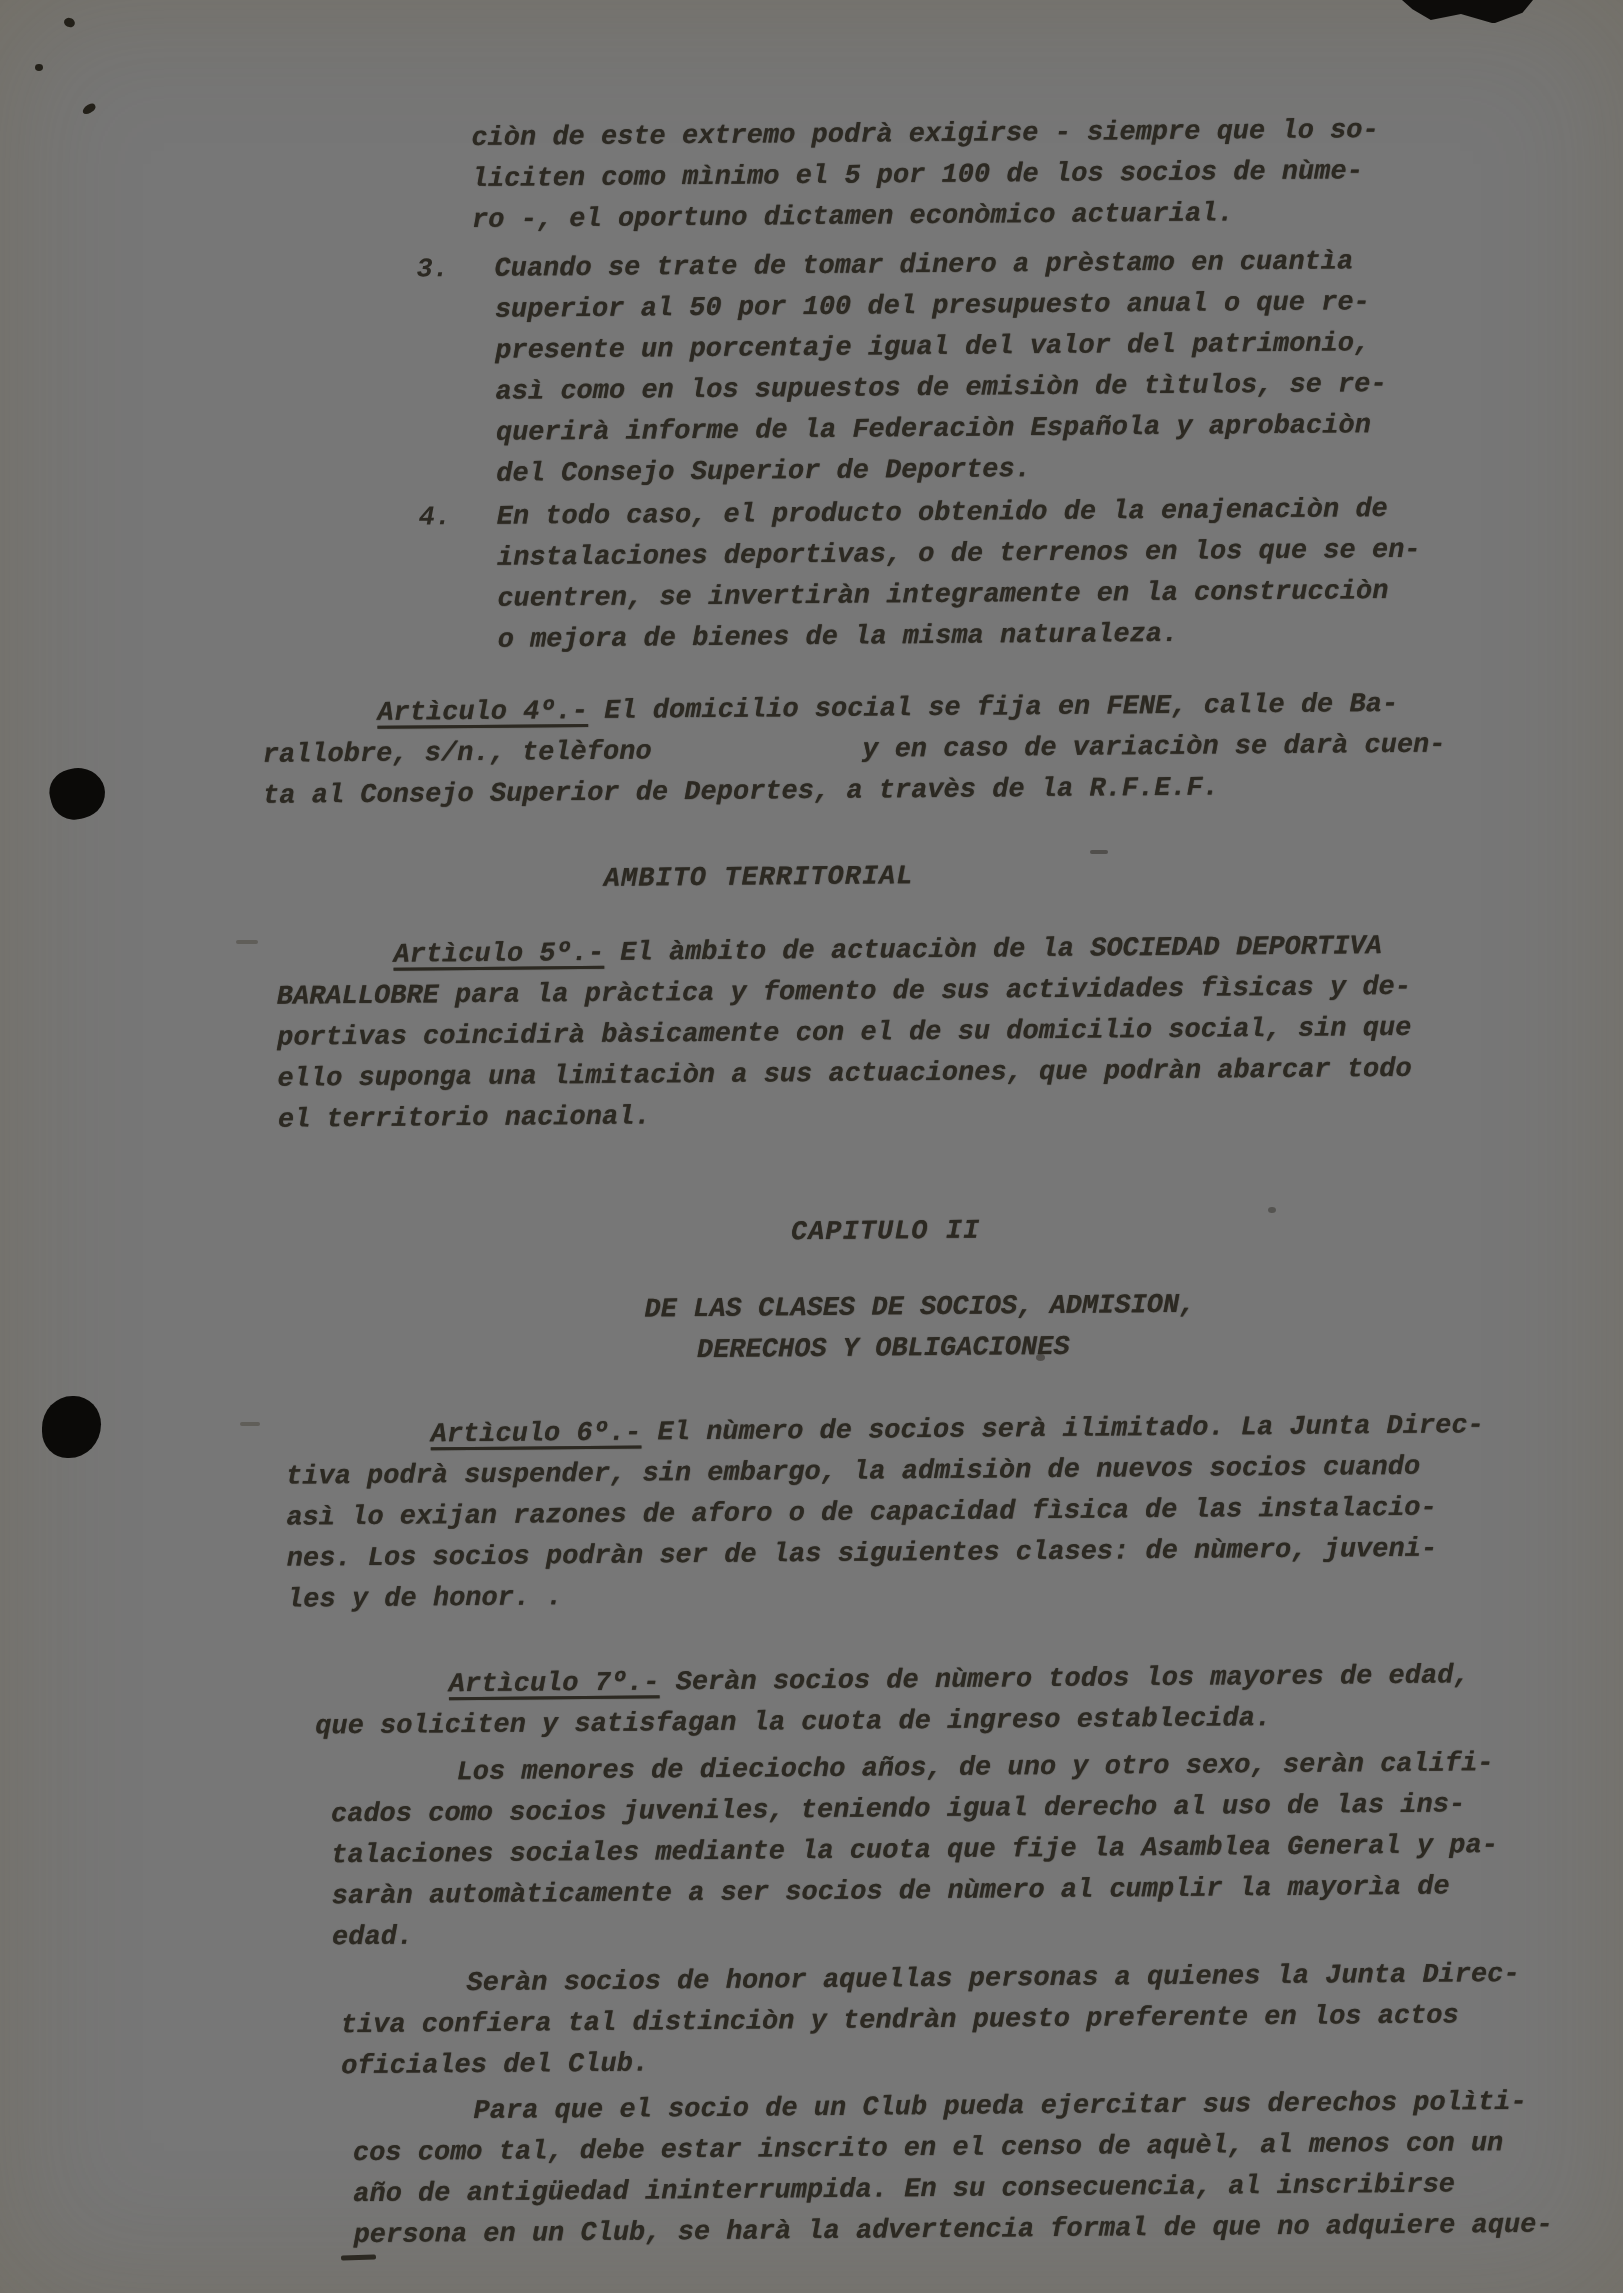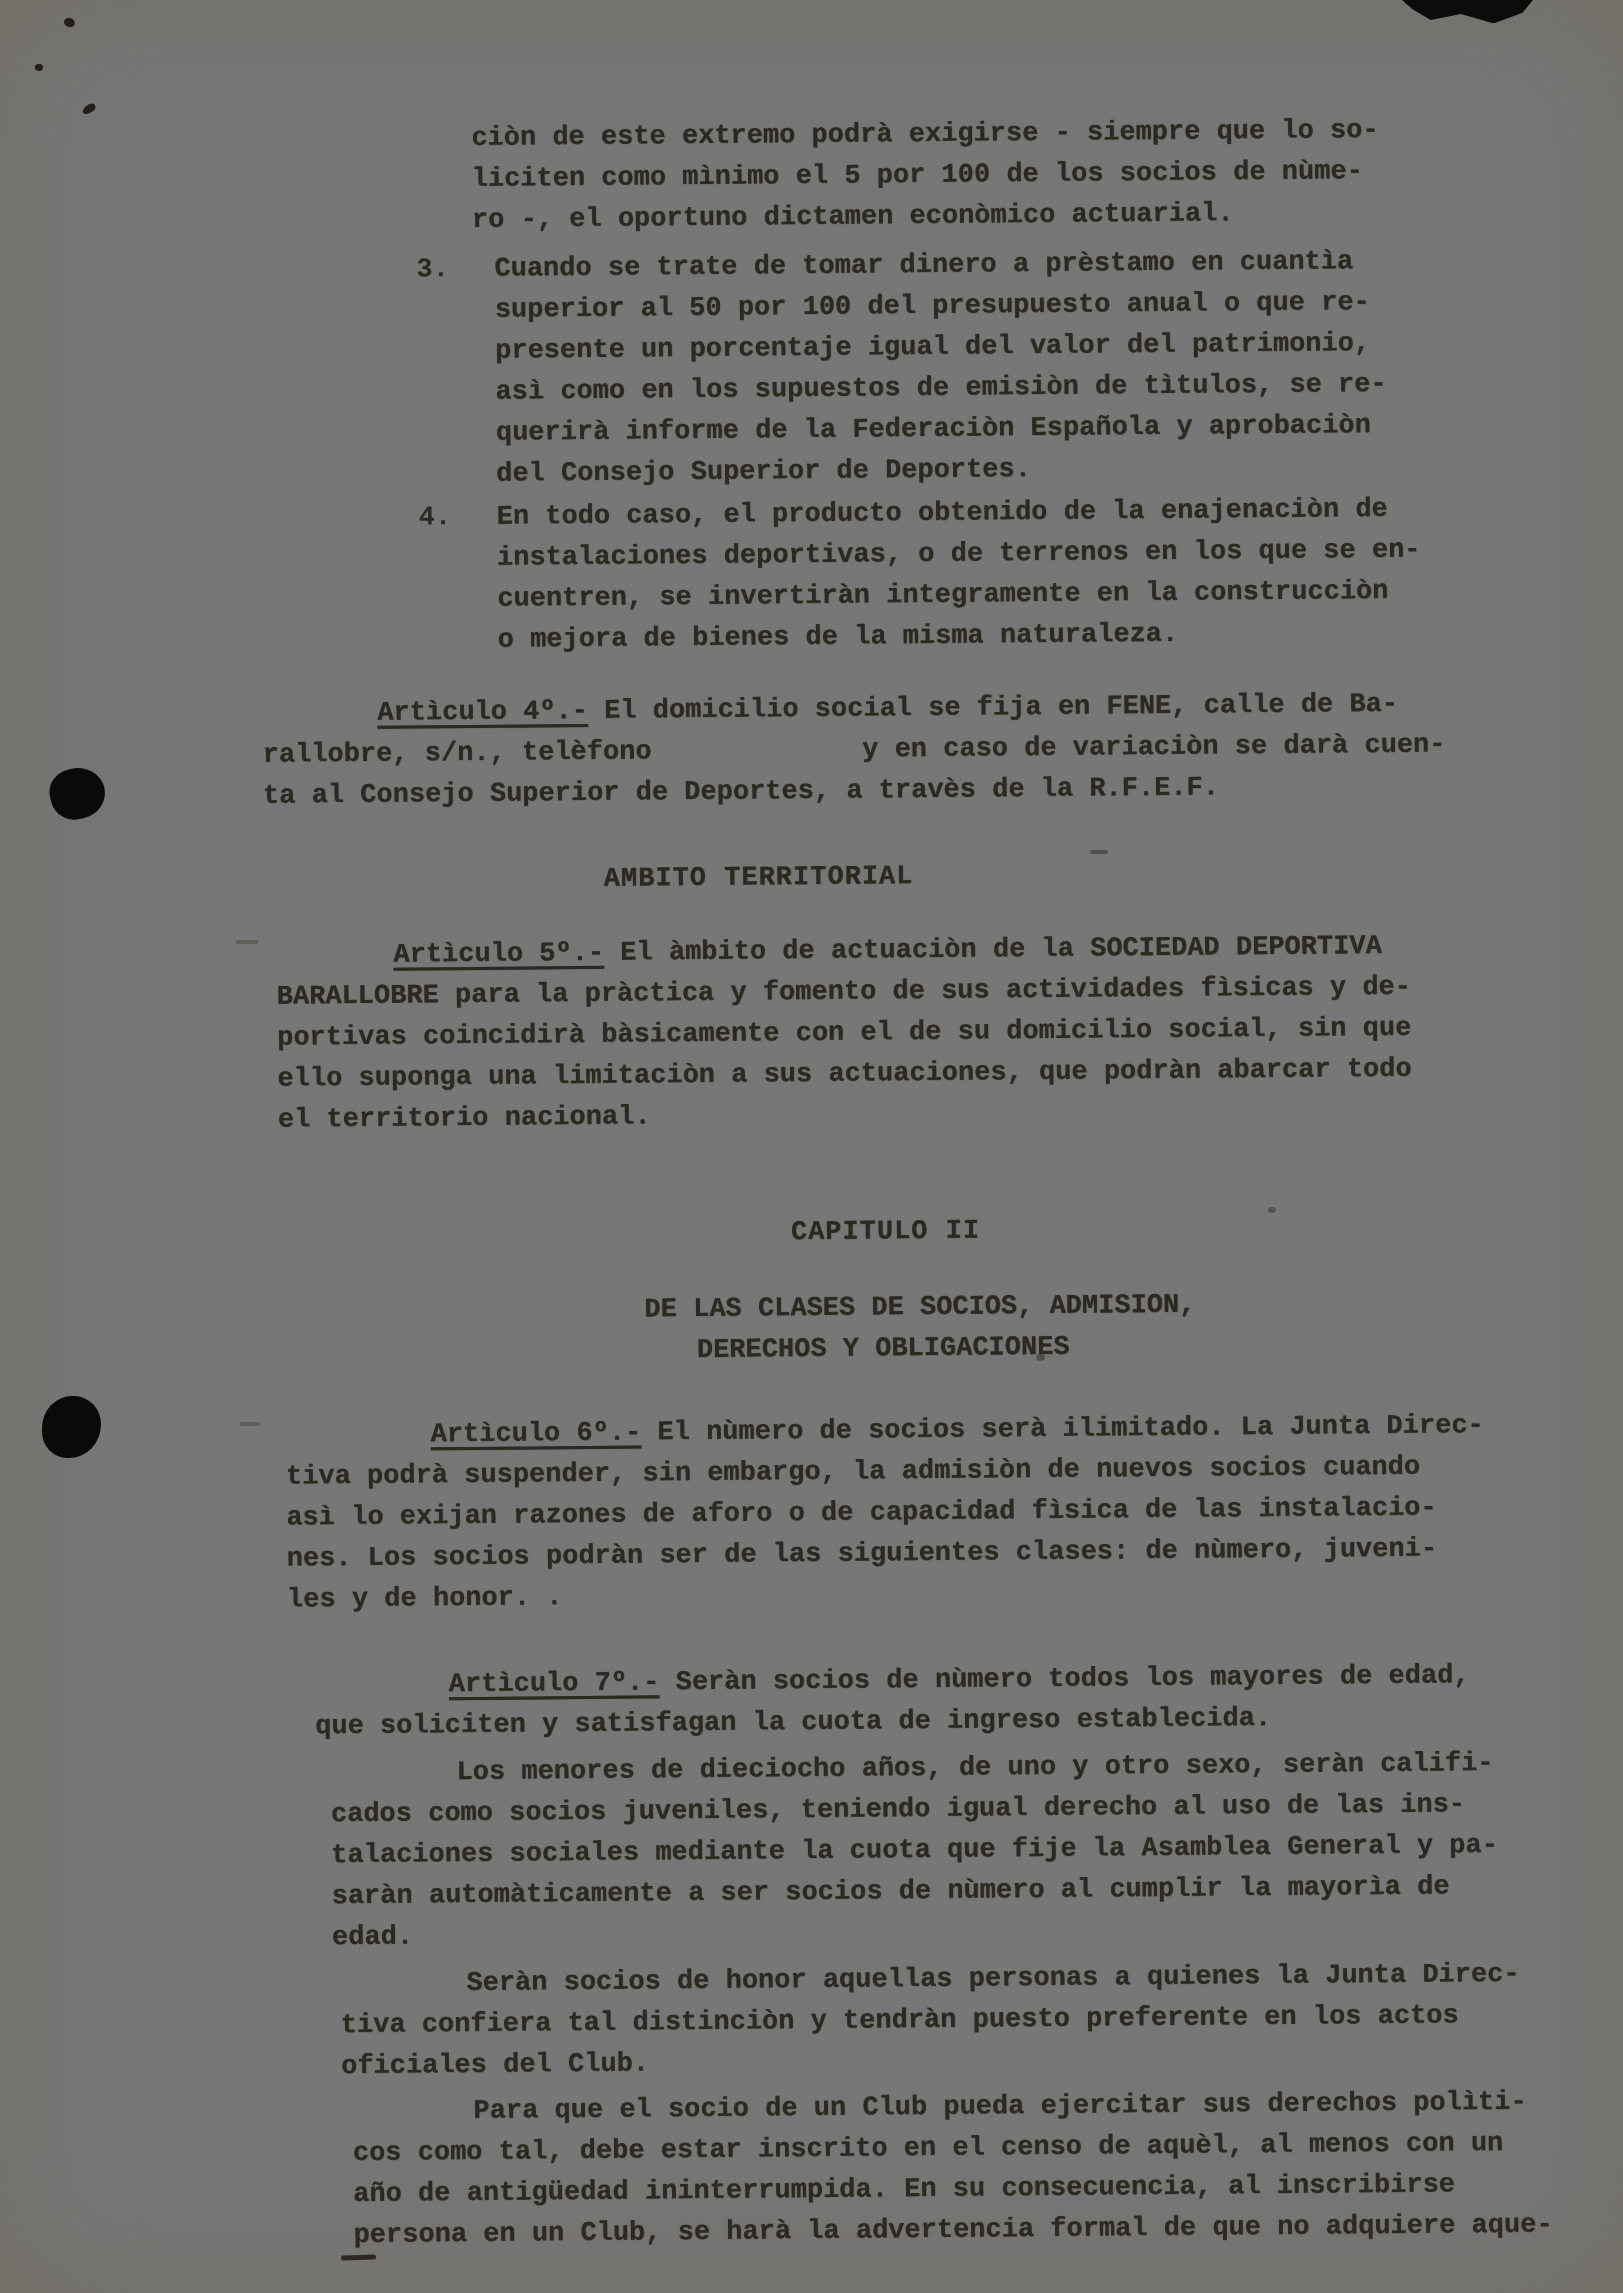--- a/index.html
+++ b/index.html
@@ -12,20 +12,21 @@
     background:
       radial-gradient(ellipse 878px 683px at 72% 12%, rgba(255,255,248,0.30), rgba(255,255,248,0) 70%),
       radial-gradient(ellipse 683px 878px at 4% 45%, rgba(120,105,70,0.14), rgba(120,105,70,0) 60%),
       radial-gradient(ellipse 780px 488px at 50% 100%, rgba(130,115,80,0.12), rgba(130,115,80,0) 65%),
       linear-gradient(173deg, #eae4d1 0%, #e9e2cd 45%, #e5decа 100%),
       #e8e2ce;
     box-shadow: inset 0 0 137px rgba(105,90,55,0.28);
     font-family: "Liberation Mono", "DejaVu Sans Mono", monospace;
     font-weight: 700;
     color: #2c2922;
+    font-style: italic;
   }
   .text {
     position: absolute;
     top: 0; left: 0;
     width: 1624px;
     padding-top: 115px;
     transform: rotate(-0.5deg);
     transform-origin: 809px 215px;
     font-size: 27px;
     line-height: 41px;

